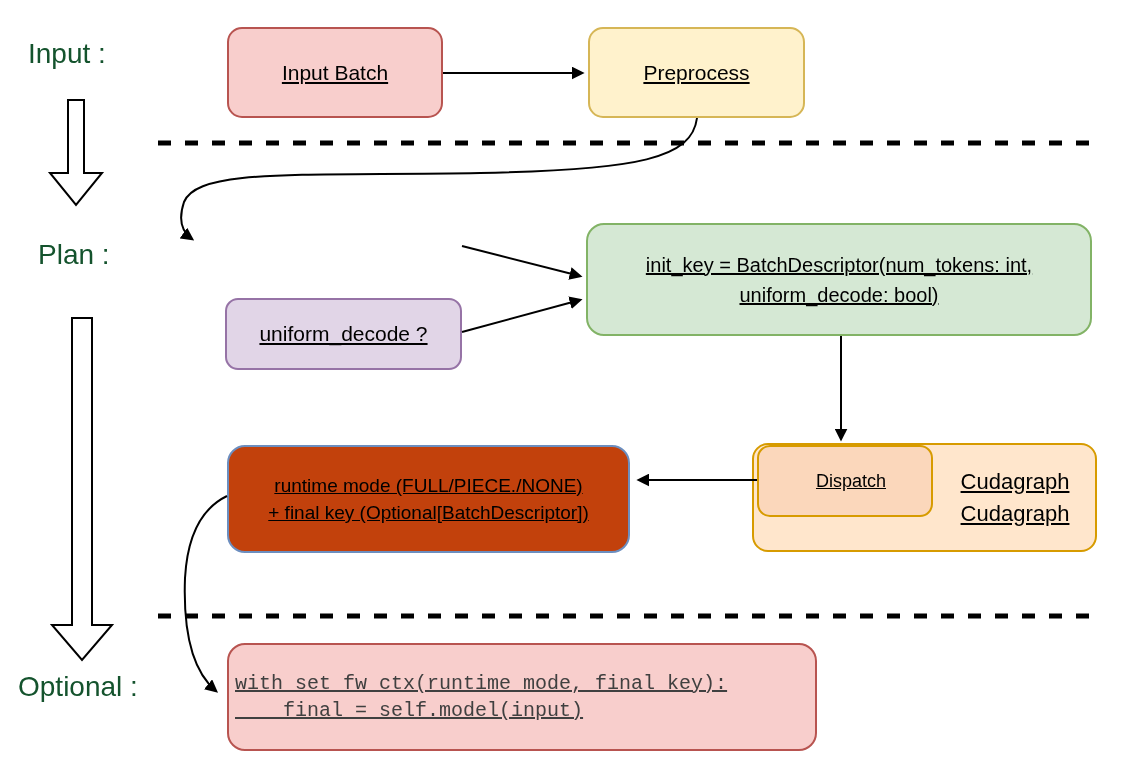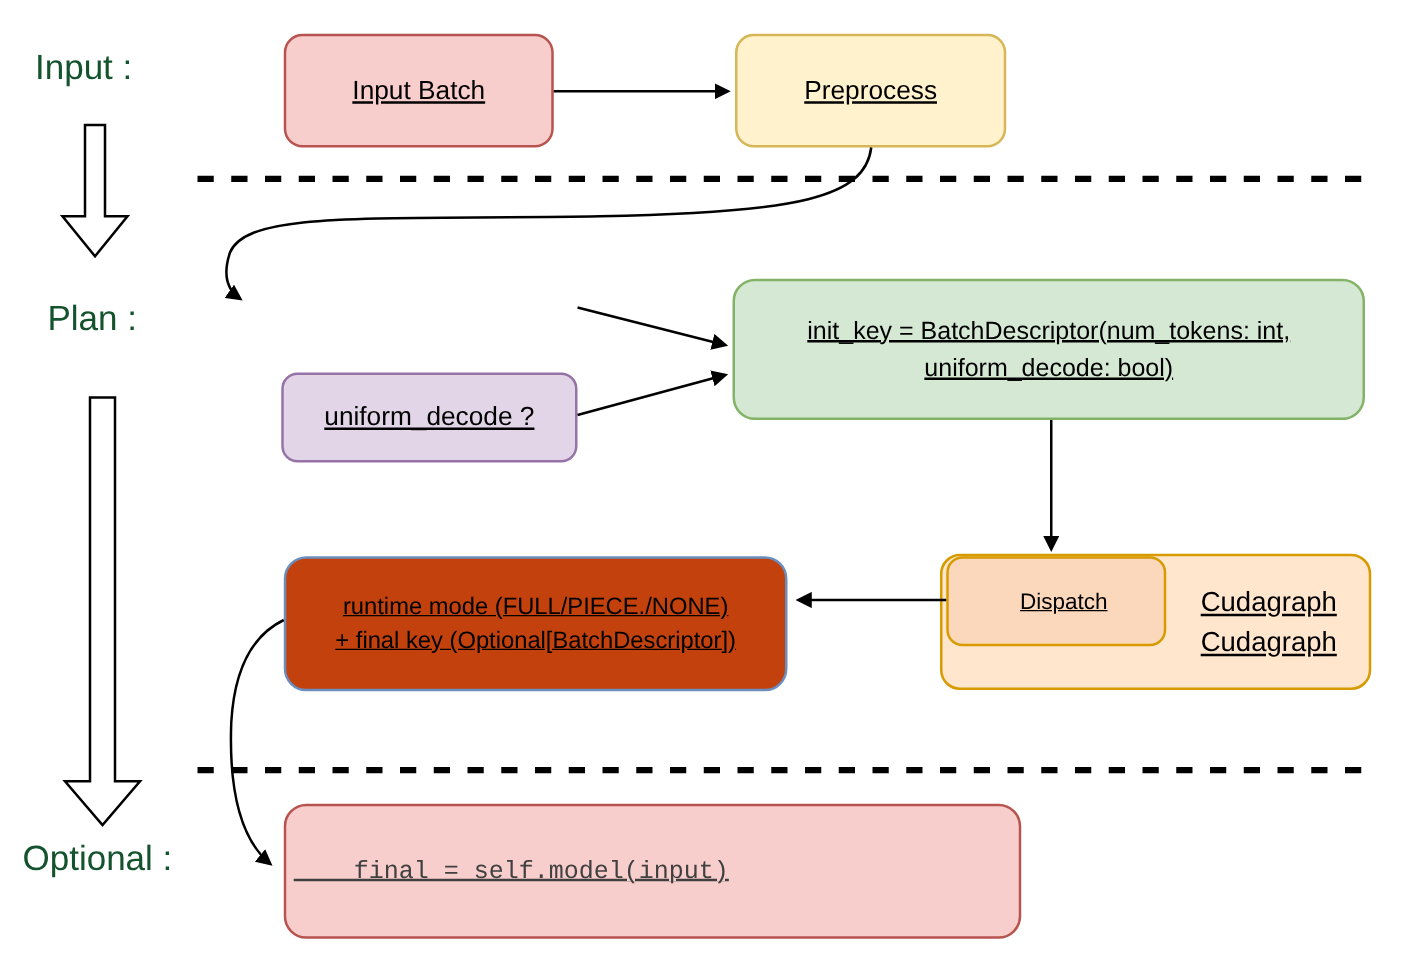--- a/index.html
+++ b/index.html
@@ -89,20 +89,21 @@
     <span class="ln">Cudagraph</span>
     <span class="ln">Cudagraph</span>
   </div>
 
   <div class="node lbl-19" style="left: 227px; top: 445px; width: 403px; height: 108px; border-radius: 18px; background-color: #c2410c; border-color: rgb(108, 142, 191);">
     <span class="ln">runtime mode (FULL/PIECE./NONE)</span>
     <span class="ln">+ final key (Optional[BatchDescriptor])</span>
   </div>
 
   <div class="node code-node" style="left: 227px; top: 643px; width: 590px; height: 108px; border-radius: 18px; background-color: rgb(248, 206, 204); border-color: rgb(184, 84, 80);">
+    <span class="ln">with set_fw_ctx(runtime_mode, final_key):</span>
     <span class="ln">    final = self.model(input)</span>
   </div>
 
   <svg id="wires" width="1142" height="770" viewBox="0 0 1142 770">
     <defs>
       <marker id="ah" viewBox="0 0 10 10" refX="8" refY="5" markerWidth="6.5" markerHeight="6.5" orient="auto-start-reverse">
         <path d="M0,0 L10,5 L0,10 z" fill="#000"></path>
       </marker>
     </defs>
 

